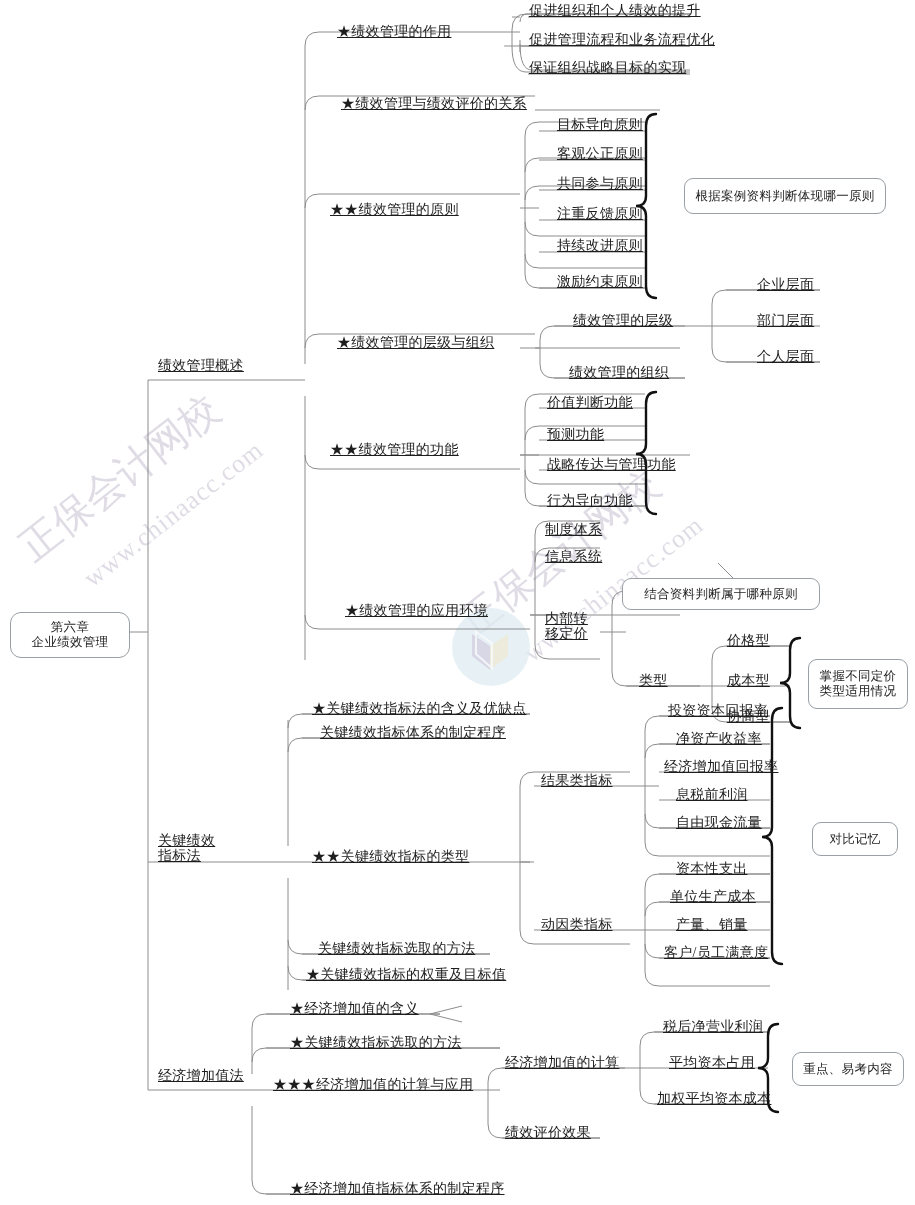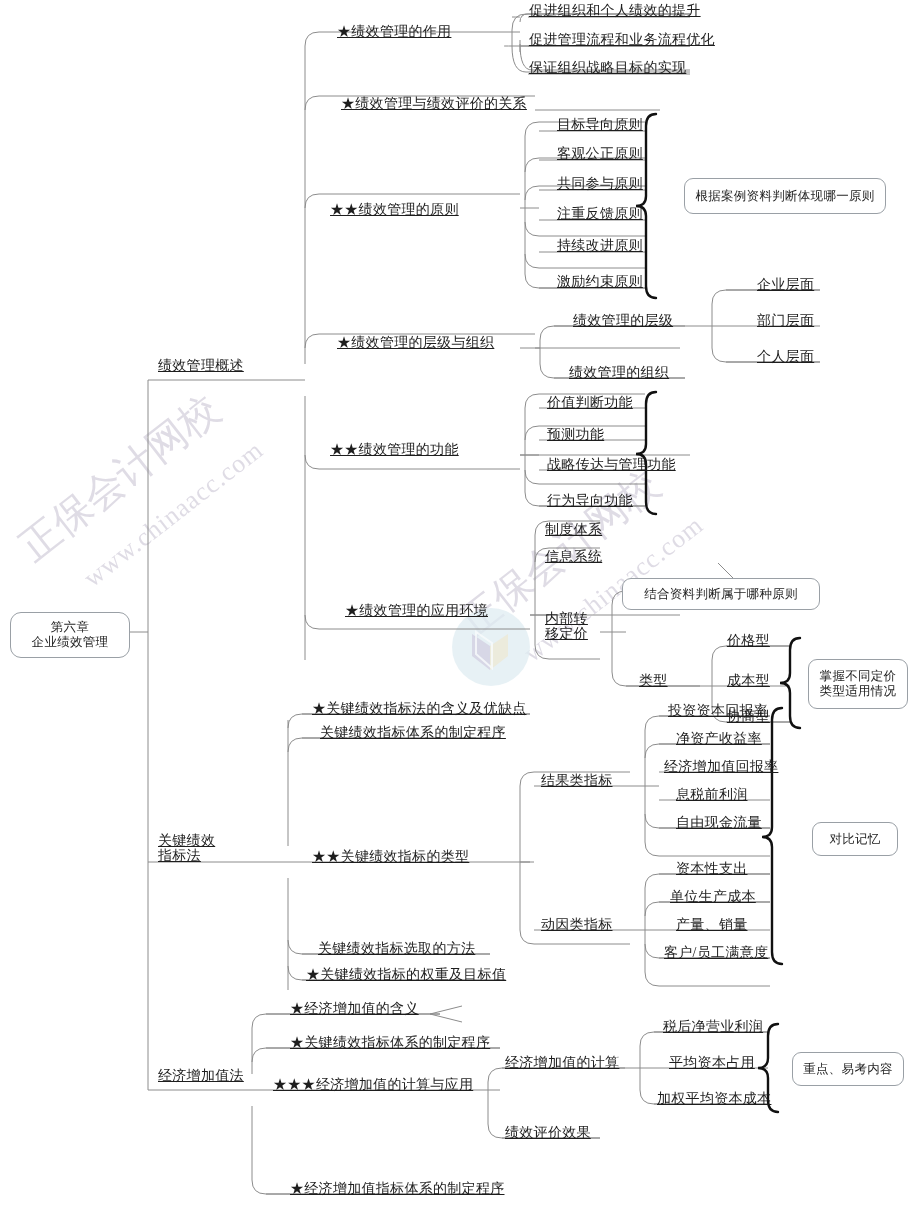--- a/index.html
+++ b/index.html
@@ -355,21 +355,21 @@
   <div class="lbl" style="left:541px; top:918px;">动因类指标</div>
   <div class="lbl" style="left:676px; top:862px;">资本性支出</div>
   <div class="lbl" style="left:670px; top:890px;">单位生产成本</div>
   <div class="lbl" style="left:676px; top:918px;">产量、销量</div>
   <div class="lbl" style="left:664px; top:946px;">客户/员工满意度</div>
   <div class="node-box" style="left:812px; top:822px; width:84px; height:32px;">对比记忆</div>
   <div class="lbl" style="left:318px; top:942px;">关键绩效指标选取的方法</div>
   <div class="lbl" style="left:306px; top:968px;">★关键绩效指标的权重及目标值</div>
 
   <div class="lbl" style="left:290px; top:1002px;">★经济增加值的含义</div>
-  <div class="lbl" style="left:290px; top:1036px;">★关键绩效指标体系的制定程序</div>
+  <div class="lbl" style="left:290px; top:1036px;">★关键绩效指标选取的方法</div>
   <div class="lbl" style="left:273px; top:1078px;">★★★经济增加值的计算与应用</div>
   <div class="lbl" style="left:505px; top:1056px;">经济增加值的计算</div>
   <div class="lbl" style="left:663px; top:1020px;">税后净营业利润</div>
   <div class="lbl" style="left:669px; top:1056px;">平均资本占用</div>
   <div class="lbl" style="left:657px; top:1092px;">加权平均资本成本</div>
   <div class="lbl" style="left:505px; top:1126px;">绩效评价效果</div>
   <div class="node-box" style="left:792px; top:1052px; width:110px; height:32px;">重点、易考内容</div>
   <div class="lbl" style="left:290px; top:1182px;">★经济增加值指标体系的制定程序</div>
 
 </div>

